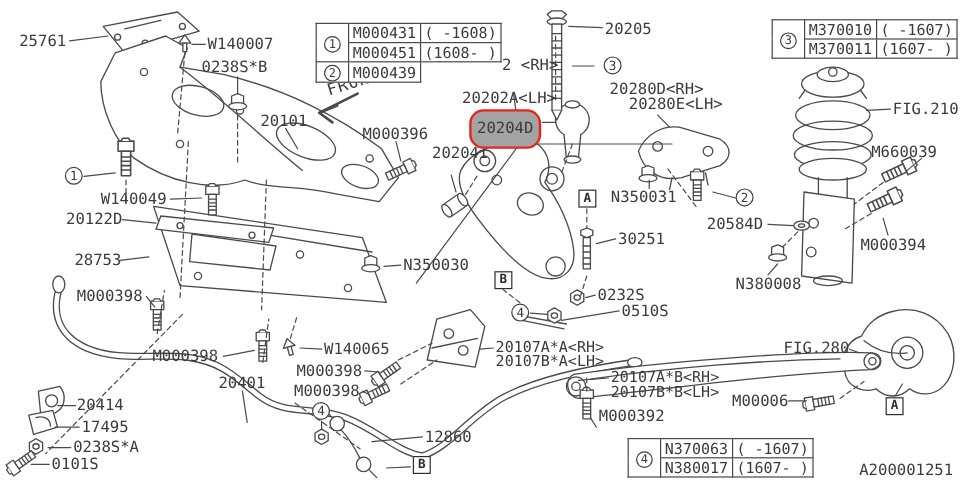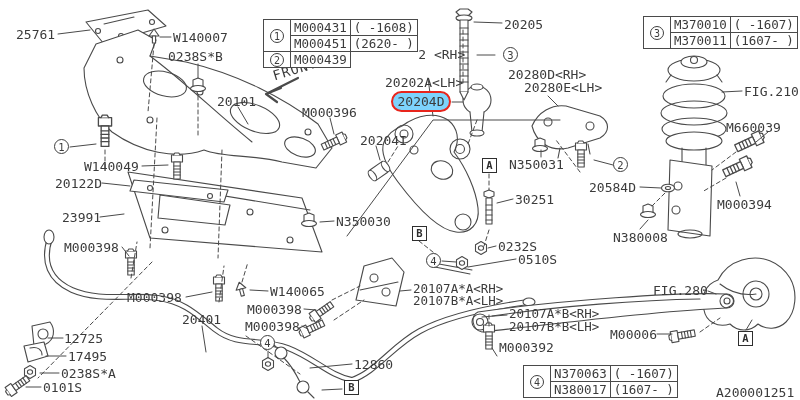--- a/index.html
+++ b/index.html
@@ -5,22 +5,22 @@
   html,body{margin:0;padding:0;background:#fff;}
   .stage{position:relative;width:800px;height:400px;background:#fff;overflow:hidden;
          font-family:"DejaVu Sans Mono",monospace;}
   .stage svg{position:absolute;left:0;top:0;}
   .lbl{position:absolute;font-size:13px;line-height:13px;color:#3b3b3b;white-space:pre;}
   .sm{font-size:12.5px;line-height:12.5px;}
   .circ{position:absolute;width:15px;height:15px;border:1.4px solid #3f3f3f;border-radius:50%;
         font-size:10.5px;line-height:14px;text-align:center;color:#3b3b3b;background:#fff;box-sizing:border-box;}
   .boxm{position:absolute;width:15px;height:15px;border:1.5px solid #2e2e2e;font-size:10.5px;
         font-weight:bold;line-height:13px;text-align:center;color:#2e2e2e;background:#fff;box-sizing:border-box;}
-  .hl{position:absolute;left:391px;top:91px;width:60px;height:21px;border:2.6px solid #e8251c;
-      border-radius:12px;display:flex;align-items:center;justify-content:center;box-sizing:border-box;background:#7dd3fc;}
+  .hl{position:absolute;left:391px;top:91px;width:60px;height:33px;border:2.6px solid #e8251c;
+      border-radius:12px;display:flex;align-items:center;justify-content:center;box-sizing:border-box;background:#a3a3a3;}
   .hl .lblin{font-size:13px;color:#3b3b3b;white-space:pre;}
   table.reftable{position:absolute;border-collapse:collapse;background:#fff;}
   table.reftable td{border:1.2px solid #4a4a4a;font-size:12.5px;color:#3b3b3b;padding:0 3px;
         height:14px;white-space:pre;font-family:"DejaVu Sans Mono",monospace;}
   table.reftable td.refc{width:22px;text-align:center;padding:0 2px;}
   table.reftable td.nob{border:none;}
   .circ-in{display:inline-block;width:14px;height:14px;border:1.3px solid #3f3f3f;border-radius:50%;
         font-size:10px;line-height:13px;text-align:center;box-sizing:border-box;}
   .front-txt{position:absolute;left:272px;top:61px;font-size:13.5px;color:#3b3b3b;
         transform:rotate(-17deg);letter-spacing:1px;}
@@ -303,31 +303,31 @@
 </svg>
 
 <div class="front-txt">FRONT</div>
 
 <div class="lbl" style="left:16px;top:28px">25761</div>
 <div class="lbl" style="left:173px;top:31px">W140007</div>
 <div class="lbl" style="left:168px;top:50px">0238S*B</div>
 <div class="lbl" style="left:217px;top:95px">20101</div>
 <div class="lbl" style="left:84px;top:160px">W140049</div>
 <div class="lbl" style="left:55px;top:177px">20122D</div>
-<div class="lbl" style="left:62px;top:211px">23991</div>
+<div class="lbl" style="left:62px;top:211px">28753</div>
 <div class="lbl" style="left:64px;top:241px">M000398</div>
 <div class="lbl" style="left:127px;top:291px">M000398</div>
 <div class="lbl" style="left:182px;top:313px">20401</div>
-<div class="lbl" style="left:64px;top:332px">12725</div>
+<div class="lbl" style="left:64px;top:332px">20414</div>
 <div class="lbl" style="left:68px;top:350px">17495</div>
 <div class="lbl" style="left:61px;top:367px">0238S*A</div>
 <div class="lbl" style="left:43px;top:381px">0101S</div>
 <div class="lbl" style="left:302px;top:106px">M000396</div>
 <div class="lbl" style="left:336px;top:215px">N350030</div>
-<div class="lbl" style="left:360px;top:134px">20204I</div>
+<div class="lbl" style="left:360px;top:122px">20204I</div>
 <div class="lbl" style="left:387px;top:48px">20202 &lt;RH&gt;</div>
 <div class="lbl" style="left:385px;top:76px">20202A&lt;LH&gt;</div>
 <div class="hl">
   <span class="lblin">20204D</span>
 </div>
 <div class="lbl" style="left:504px;top:18px">20205</div>
 <div class="lbl" style="left:508px;top:68px">20280D&lt;RH&gt;</div>
 <div class="lbl" style="left:524px;top:81px">20280E&lt;LH&gt;</div>
 <div class="lbl" style="left:509px;top:158px">N350031</div>
 <div class="lbl" style="left:515px;top:193px">30251</div>
@@ -363,21 +363,21 @@
 
 <table class="reftable" style="left:263px;top:19px">
   <tbody>
         <tr>
     <td class="refc" rowspan="2"><span class="circ-in">1</span></td>
     <td>M000431</td>
     <td>( -1608)</td>
   </tr>
   <tr>
     <td>M000451</td>
-    <td>(2620- )</td>
+    <td>(1608- )</td>
   </tr>
   <tr>
     <td class="refc"><span class="circ-in">2</span></td>
     <td>M000439</td>
     <td class="nob"></td>
   </tr>
 </tbody>
     </table>
 
 <table class="reftable" style="left:643px;top:16px">

